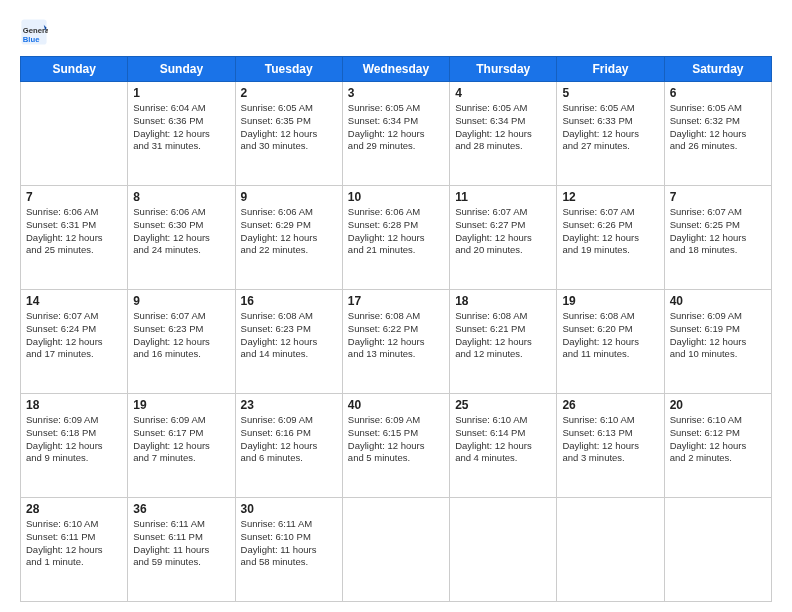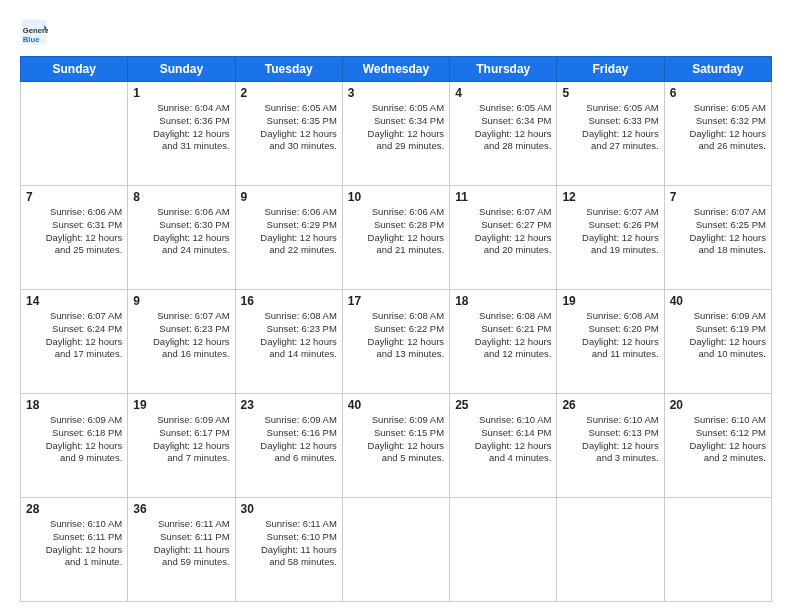--- a/index.html
+++ b/index.html
@@ -79,21 +79,20 @@
     .day-num {
       font-size: 12px;
       font-weight: bold;
       color: #222;
       margin-bottom: 2px;
     }
     .day-info {
       font-size: 9.5px;
       color: #333;
       line-height: 1.35;
-      text-align: right;
     }
   </style>
 </head>
 <body>
 
 <div class="page">
   <div class="header">
     <div class="logo">
       <svg class="logo-icon" viewBox="0 0 40 40">
         <rect x="2" y="2" width="36" height="36" rx="4" fill="#1a73e8" opacity="0.1"></rect>

